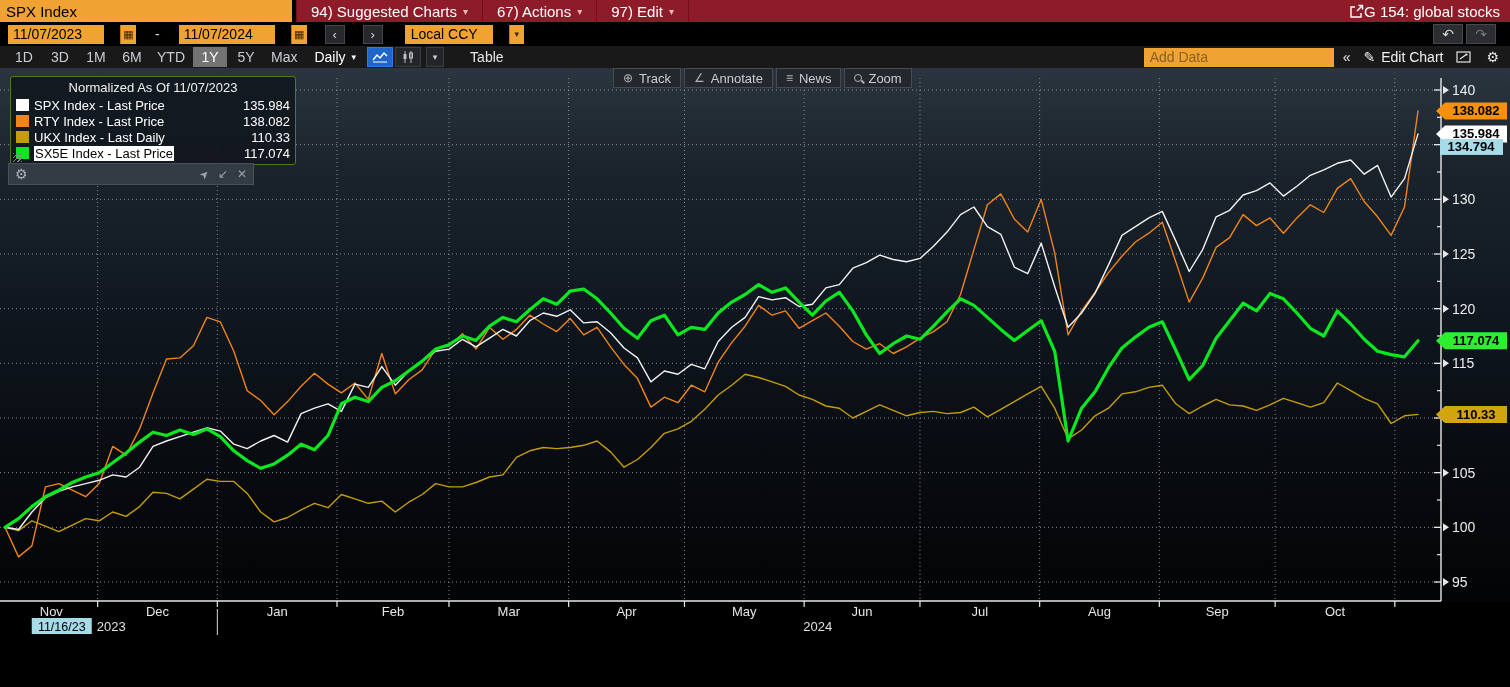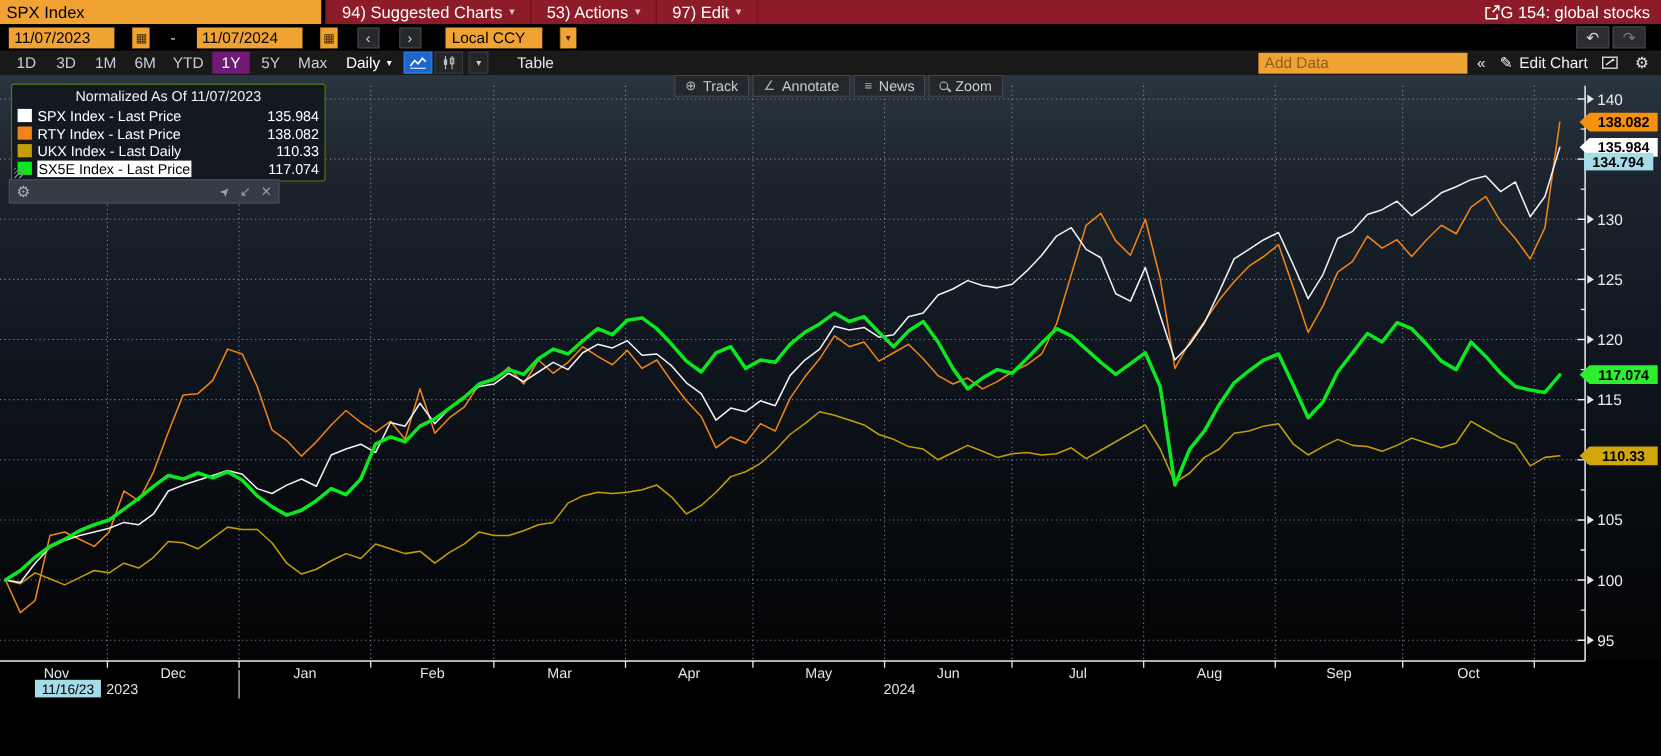--- a/index.html
+++ b/index.html
@@ -35,21 +35,21 @@
   .undo-wrap{margin-left:auto;display:flex;gap:3px;padding-right:14px;}
   .undo-btn,.redo-btn{width:30px;height:20px;background:#2b2d31;border:1px solid #45474b;
     display:flex;align-items:center;justify-content:center;font-size:14px;cursor:pointer;}
   .undo-btn{color:#d9d9d9}.redo-btn{color:#787b7f}
 
   
   .row3{position:absolute;top:46px;left:0;width:1510px;height:22px;background:#191919;
     display:flex;align-items:center;padding-left:6px;z-index:7;font-size:14px;}
   .pbtn{min-width:34px;height:20px;display:flex;align-items:center;justify-content:center;
     color:#c9ced4;padding:0 6px;margin:0 1px;cursor:pointer;}
-  .pbtn.sel{background:#701a75;color:#fff;}
+  .pbtn.sel{background:#737373;color:#fff;}
   .freq-btn{display:flex;align-items:center;gap:6px;color:#fff;padding:0 10px;cursor:pointer;}
   .freq-caret{font-size:9px;color:#fff;}
   .icon-btn{width:26px;height:20px;display:flex;align-items:center;justify-content:center;
     margin:0 1px;cursor:pointer;background:#232529;border:1px solid #3a3d41;}
   .icon-btn.sel{background:#1e66cc;border-color:#2f7be0;}
   .mini-caret-btn{width:18px;height:20px;display:flex;align-items:center;justify-content:center;
     color:#c9ced4;font-size:9px;cursor:pointer;background:#232529;border:1px solid #3a3d41;margin-left:4px;}
   .table-btn{color:#e6e6e6;padding:0 12px;margin-left:14px;cursor:pointer;}
   .right-tools{margin-left:auto;display:flex;align-items:center;gap:4px;padding-right:6px;}
   .add-data{width:190px;height:19px;background:#f0a232;border:none;outline:none;
@@ -217,21 +217,21 @@
     </svg>
 
   <div class="row1">
     <div class="ticker-field">SPX Index</div>
     <div class="redbar">
       <div class="menu-btn">
         <span>94) Suggested Charts</span>
         <span class="menu-caret">▾</span>
       </div>
       <div class="menu-btn">
-        <span>53) Actions</span>
+        <span>67) Actions</span>
         <span class="menu-caret">▾</span>
       </div>
       <div class="menu-btn">
         <span>97) Edit</span>
         <span class="menu-caret">▾</span>
       </div>
       <div class="page-link">
         <svg width="15" height="15" viewBox="0 0 15 15">
           <path d="M6 3 H2 V13 H12 V9" fill="none" stroke="#fff" stroke-width="1.4"></path>
           <path d="M8 7 L13.5 1.5" stroke="#fff" stroke-width="1.4"></path>

